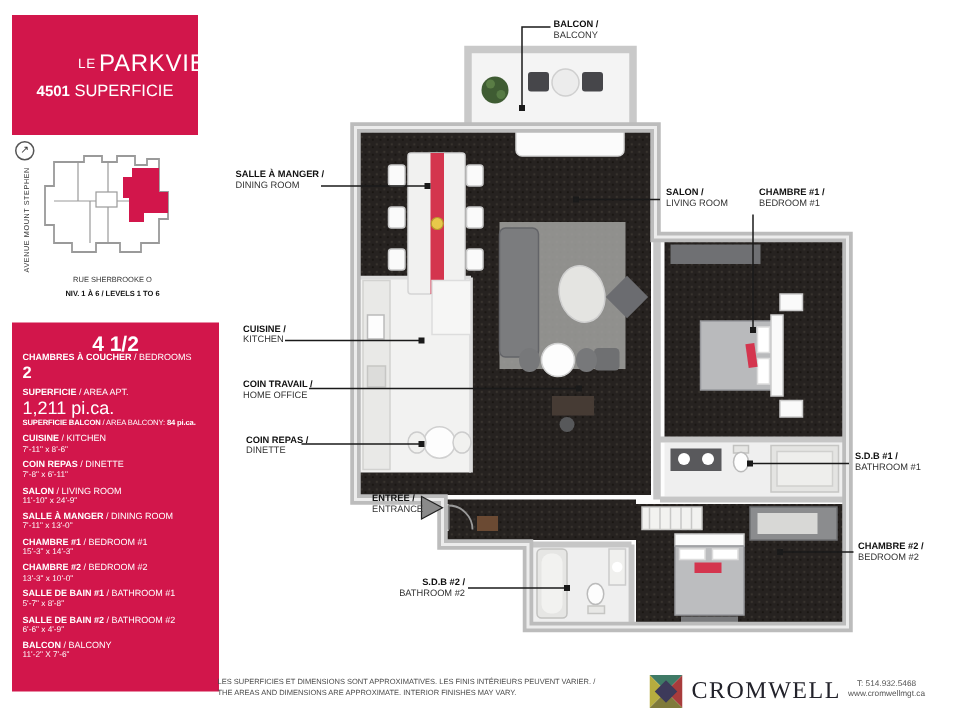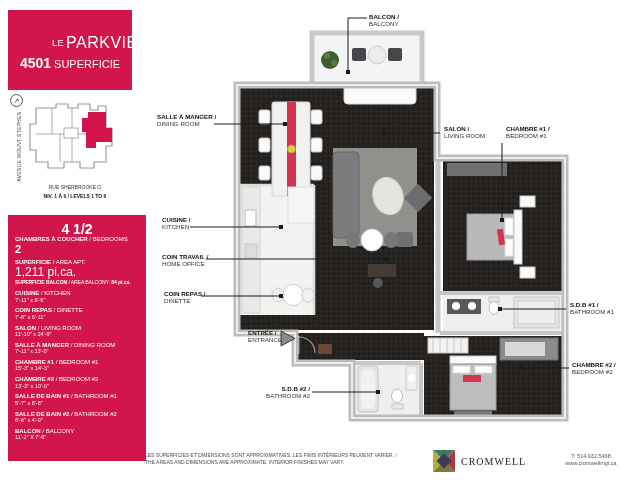--- a/index.html
+++ b/index.html
@@ -5,21 +5,21 @@
   html,body{margin:0;padding:0;}
   body{width:640px;height:480px;background:#fff;position:relative;overflow:hidden;
        font-family:"Liberation Sans", sans-serif;-webkit-font-smoothing:antialiased;}
   .abs{position:absolute;}
   
   .brandbox{left:8px;top:10px;width:124px;height:80px;background:var(--accent,#d2164b);
             color:#fff;text-align:center;}
   .brandline1{margin-top:24px;font-size:16px;letter-spacing:.5px;padding-left:44px;}
   .brandline1 .le{font-size:9px;vertical-align:2px;margin-right:2px;}
   .brandline2{margin-top:3px;font-size:11px;}
-  .brandline2 .num{font-size:14px;font-weight:bold;margin-right:3px;}
+  .brandline2 .num{font-size:10px;font-weight:bold;margin-right:3px;}
   
   .sitemap{left:8px;top:92px;width:126px;height:120px;}
   .compass{left:2px;top:2px;width:11px;height:11px;border:1px solid #555;border-radius:50%;
            font-size:7px;line-height:11px;text-align:center;color:#333;}
   .avenue{left:-28px;top:52px;width:78px;font-size:4.8px;color:#333;letter-spacing:.4px;
           transform:rotate(-90deg);text-align:center;}
   .mapsvg{left:14px;top:6px;}
   .ruestreet{left:14px;top:92px;width:106px;text-align:center;font-size:5px;color:#333;}
   .levels{left:8px;top:101px;width:118px;text-align:center;font-size:5px;font-weight:bold;color:#111;}
   
@@ -36,21 +36,21 @@
   .room .dim{font-size:5.5px;line-height:6.5px;opacity:.96;}
   b{font-weight:bold;}
   
   .plabel{position:absolute;font-size:6.2px;line-height:7px;color:#111;}
   .plabel .fr{display:block;font-weight:bold;}
   .plabel .en{display:block;color:#333;}
   .lab-right{text-align:right;}
   
   .disclaimer{left:145px;top:452px;font-size:5px;line-height:6.5px;color:#4a4a4a;}
   .logo{left:433px;top:450px;display:flex;align-items:center;}
-  .logoword{font-family:"Liberation Serif", serif;font-size:10px;letter-spacing:1px;
+  .logoword{font-family:"Liberation Serif", serif;font-size:16px;letter-spacing:1px;
             color:#23232b;margin-left:6px;}
   .contact{left:548px;top:453px;width:86px;text-align:center;font-size:5.5px;
            line-height:7px;color:#555;}
   svg{display:block;}
 </style>
 </head>
 <body>
 
 <div class="abs brandbox">
   <div class="brandline1"><span class="le">LE</span><span>PARKVIEW</span></div>

